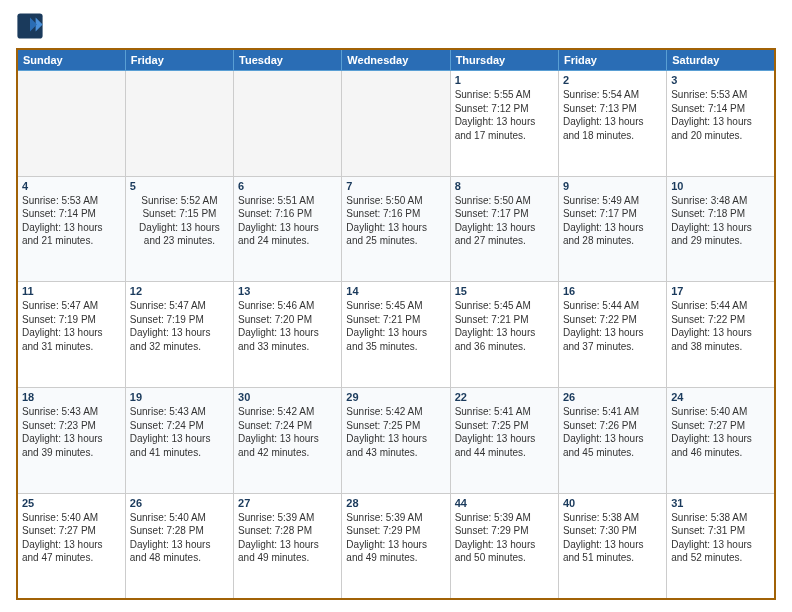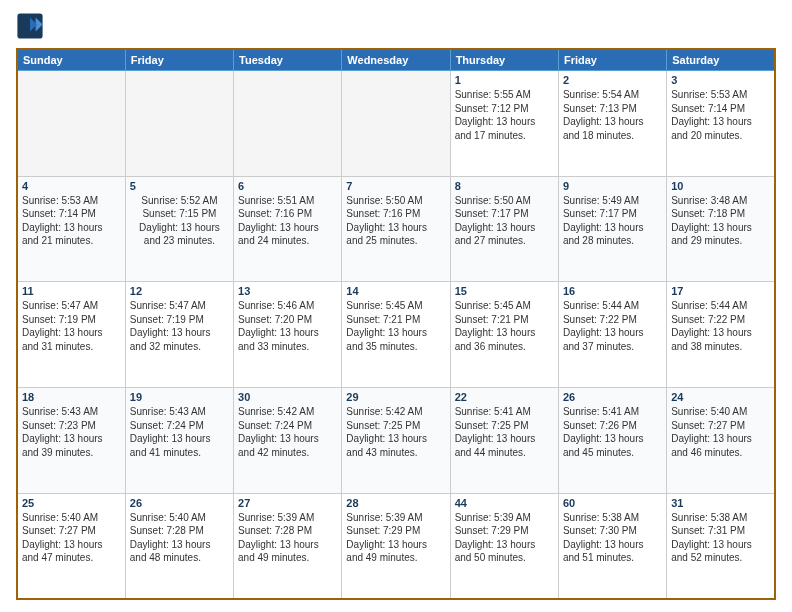--- a/index.html
+++ b/index.html
@@ -340,21 +340,21 @@
 and 49 minutes.</div>
           </td>
           <td>
             <span class="day-number">44</span>
             <div class="day-info" style="white-space: pre-line;">Sunrise: 5:39 AM
 Sunset: 7:29 PM
 Daylight: 13 hours
 and 50 minutes.</div>
           </td>
           <td>
-            <span class="day-number">60</span>
+            <span class="day-number">40</span>
             <div class="day-info" style="white-space: pre-line;">Sunrise: 5:38 AM
 Sunset: 7:30 PM
 Daylight: 13 hours
 and 51 minutes.</div>
           </td>
           <td>
             <span class="day-number">31</span>
             <div class="day-info" style="white-space: pre-line;">Sunrise: 5:38 AM
 Sunset: 7:31 PM
 Daylight: 13 hours

